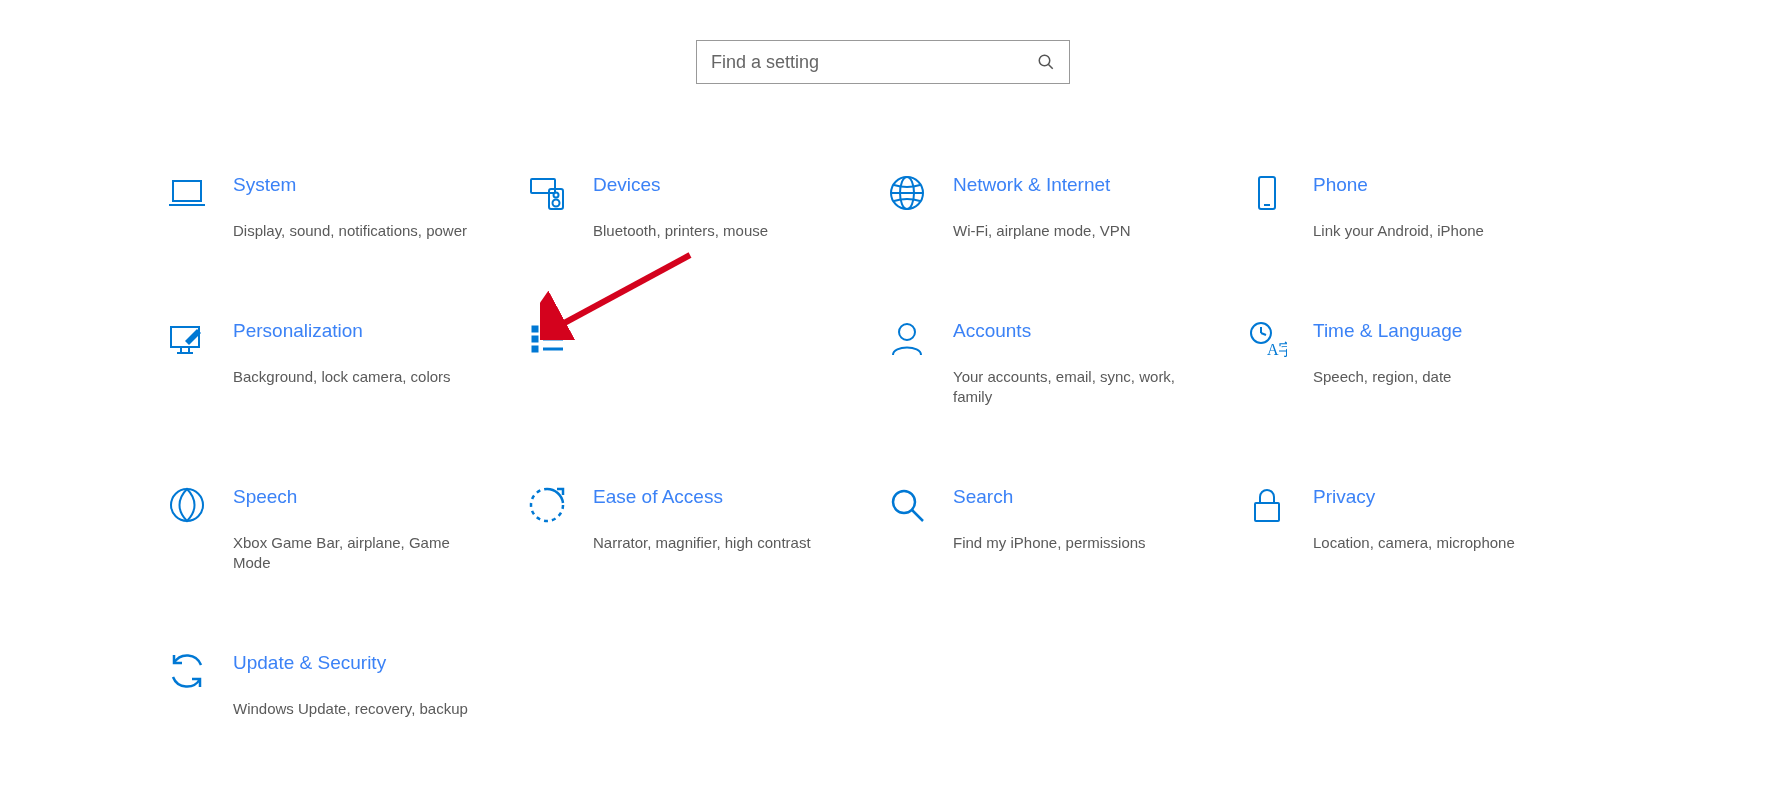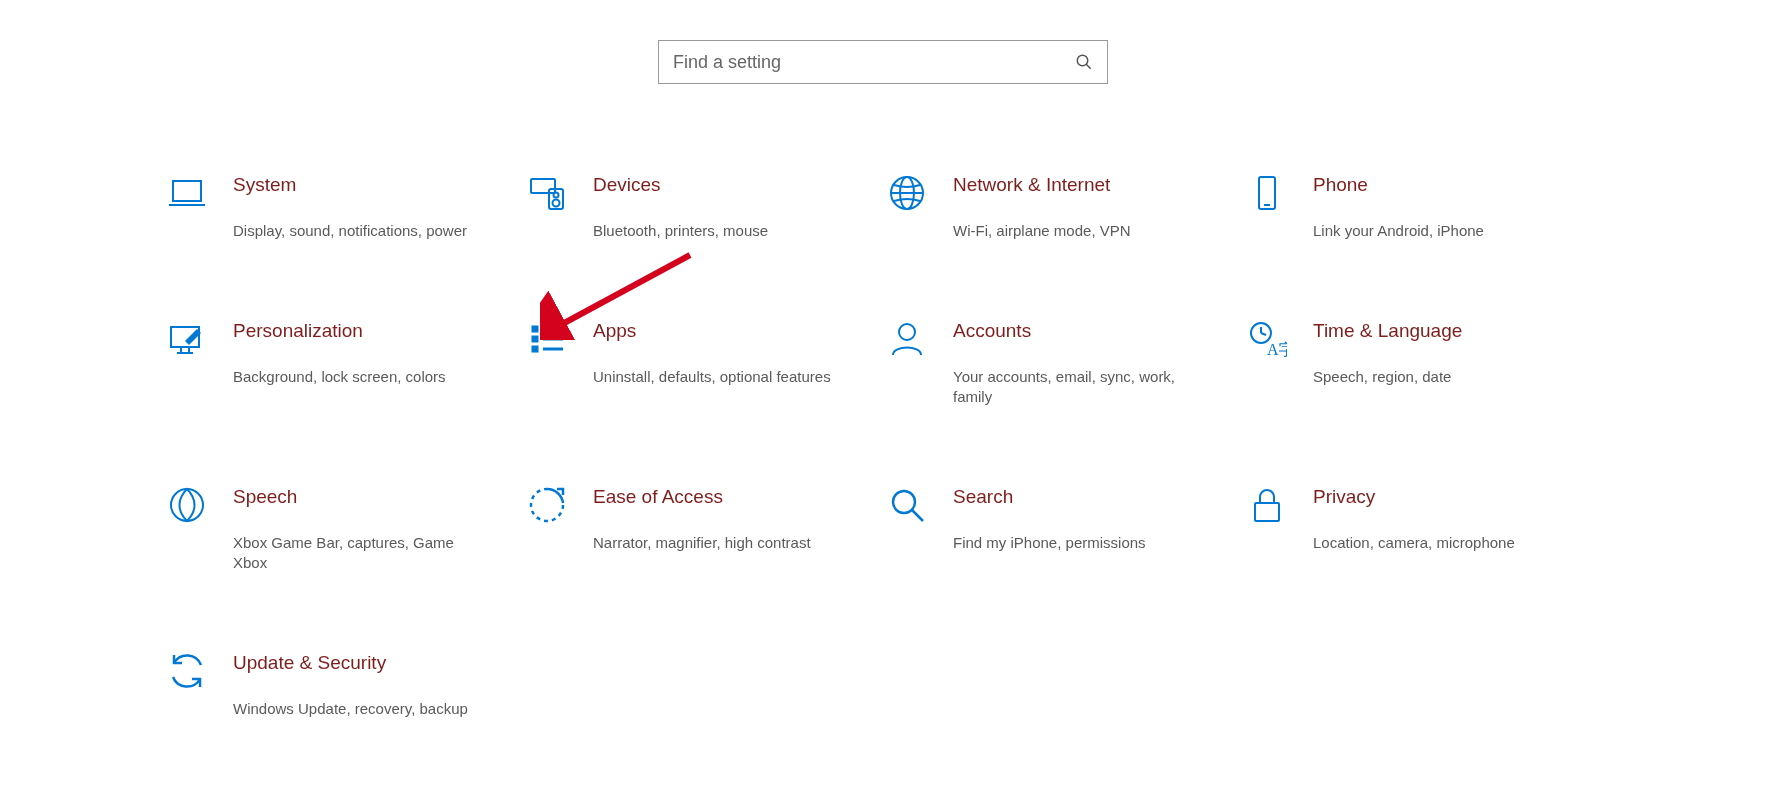--- a/index.html
+++ b/index.html
@@ -11,21 +11,21 @@
     position: relative;
     overflow: hidden;
   }
   .search-wrap {
     width: 100%;
     display: flex;
     justify-content: center;
     padding-top: 40px;
   }
   .search-box {
-    width: 450px;
+    width: 374px;
     height: 44px;
     border: 1px solid #999;
     display: flex;
     align-items: center;
     padding: 0 14px;
     background: #fff;
   }
   .search-input {
     flex: 1;
     border: none;
@@ -62,21 +62,21 @@
     flex-shrink: 0;
     color: #0078D4;
     display: flex;
     align-items: center;
     justify-content: flex-start;
   }
   .tile-icon svg { width: 100%; height: 100%; }
   .tile-text { max-width: 240px; }
   .tile-title {
     font-size: 19px;
-    color: #7f1d1d;
+    color: #3b82f6;
     font-weight: 400;
     line-height: 1.3;
   }
   .tile-desc {
     font-size: 15px;
     color: #5a5a5a;
     margin-top: 23px;
     line-height: 1.35;
   }
   .annotation-arrow {
@@ -169,39 +169,35 @@
       <svg viewBox="0 0 40 40" fill="none" stroke="currentColor" stroke-width="2">
         <rect x="4" y="8" width="28" height="20"></rect>
         <line x1="14" y1="28" x2="14" y2="34"></line>
           <line x1="22" y1="28" x2="22" y2="34"></line>
         <line x1="10" y1="34" x2="26" y2="34"></line>
         <path d="M18 22 L30 10 L34 14 L22 26 Z" fill="currentColor" stroke="none"></path>
       </svg>
     </span>
     <div class="tile-text">
       <div class="tile-title">Personalization</div>
-      <div class="tile-desc">Background, lock screen, colors</div>
+      <div class="tile-desc">Background, lock camera, colors</div>
     </div>
   </div>
 
   <div class="tile">
     <span class="tile-icon">
       <svg viewBox="0 0 40 40" fill="none" stroke="currentColor" stroke-width="3">
         <rect x="6" y="8" width="4" height="4" fill="currentColor"></rect>
           <line x1="16" y1="10" x2="36" y2="10"></line>
         <rect x="6" y="18" width="4" height="4" fill="currentColor"></rect>
           <line x1="16" y1="20" x2="36" y2="20"></line>
         <rect x="6" y="28" width="4" height="4" fill="currentColor"></rect>
           <line x1="16" y1="30" x2="36" y2="30"></line>
       </svg>
     </span>
-    <div class="tile-text">
-      <div class="tile-title">Apps</div>
-      <div class="tile-desc">Uninstall, defaults, optional features</div>
-    </div>
   </div>
 
   <div class="tile">
     <span class="tile-icon">
       <svg viewBox="0 0 40 40" fill="none" stroke="currentColor" stroke-width="2">
         <circle cx="20" cy="13" r="8"></circle>
         <path d="M6 36 C6 26 34 26 34 36"></path>
       </svg>
     </span>
     <div class="tile-text">
@@ -227,21 +223,21 @@
 
   <div class="tile">
     <span class="tile-icon">
       <svg viewBox="0 0 40 40" fill="none" stroke="currentColor" stroke-width="2">
         <circle cx="20" cy="20" r="16"></circle>
         <path d="M20 4 C10 14 10 26 20 36 C30 26 30 14 20 4 Z"></path>
       </svg>
     </span>
     <div class="tile-text">
       <div class="tile-title">Speech</div>
-      <div class="tile-desc">Xbox Game Bar, captures, Game Xbox</div>
+      <div class="tile-desc">Xbox Game Bar, airplane, Game Mode</div>
     </div>
   </div>
 
   <div class="tile">
     <span class="tile-icon">
       <svg viewBox="0 0 40 40" fill="none" stroke="currentColor" stroke-width="2.5">
         <path d="M36 20 A16 16 0 1 1 20 4" stroke-dasharray="4 4"></path>
         <polyline points="30,4 36,4 36,10" fill="none"></polyline>
         <path d="M20 4 A16 16 0 0 1 36 18"></path>
       </svg>

